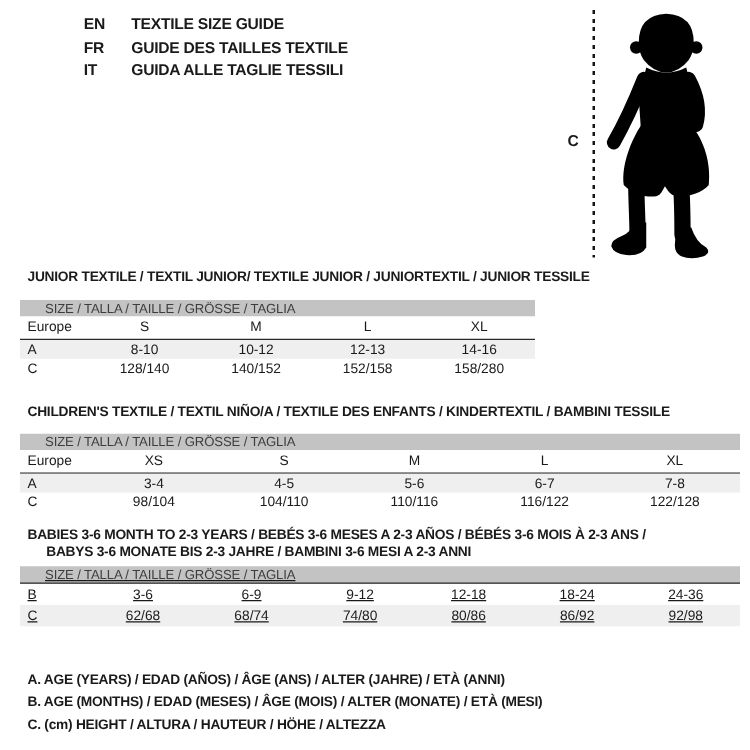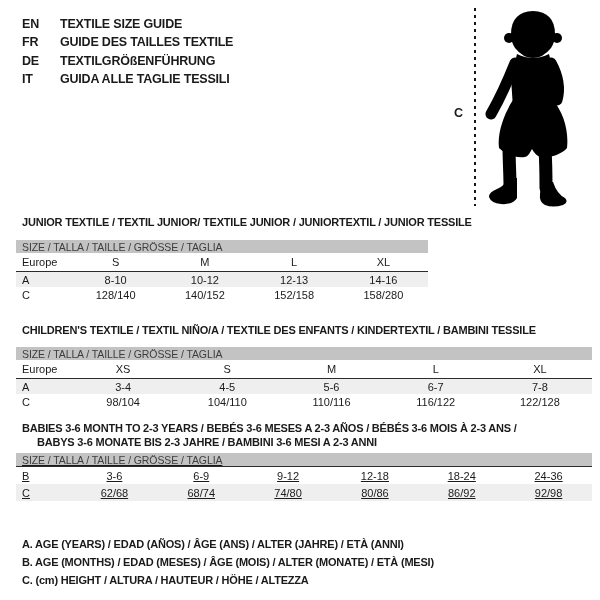--- a/index.html
+++ b/index.html
@@ -3,39 +3,39 @@
 <meta charset="utf-8">
 <style>
   html,body{margin:0;padding:0;}
   body{
     width:600px;height:600px;position:relative;background:#ffffff;
     font-family:"Liberation Sans","DejaVu Sans",sans-serif;
     color:#1a1a1a;-webkit-font-smoothing:antialiased;
   }
   
   .lang-block{position:absolute;left:22px;top:12px;}
-  .lang-row{display:flex;height:18.6px;align-items:flex-end;}
+  .lang-row{display:flex;height:18.6px;align-items:flex-start;margin-left:45px;}
   .lang-code{width:38px;font-weight:bold;font-size:12.5px;letter-spacing:-0.2px;}
   .lang-label{font-weight:bold;font-size:12.5px;letter-spacing:-0.2px;}
   
   .measure-line{
     position:absolute;left:474px;top:8px;width:2.4px;height:198px;
     background:repeating-linear-gradient(to bottom,#151515 0 3.2px,transparent 3.2px 7px);
   }
   .measure-label{position:absolute;left:454px;top:106px;font-weight:bold;font-size:12.5px;}
   .baby-figure{position:absolute;left:483px;top:8px;width:112px;height:200px;}
   
   .size-table{position:absolute;}
   .table-title{
     position:absolute;left:6px;font-weight:bold;font-size:11px;letter-spacing:-0.2px;
     white-space:nowrap;line-height:13.5px;
   }
   .size-bar{
     background:#c3c3c3;color:#3d3d3d;font-size:10.5px;letter-spacing:-0.1px;
-    display:flex;align-items:center;padding-left:6px;
+    display:flex;align-items:center;padding-left:20px;
   }
   .trow{display:grid;align-items:center;font-size:11px;}
   .trow .cell{text-align:center;}
   .trow .cell.first{text-align:left;padding-left:6px;}
   .trow.head{border-bottom:1.6px solid #2b2b2b;}
   .trow.shade{background:#efefef;}
   .cols-5{grid-template-columns:55px repeat(4,1fr);}
   .cols-6{grid-template-columns:55px repeat(5,1fr);}
   .cols-7{grid-template-columns:55px repeat(6,1fr);}
   
@@ -46,24 +46,20 @@
 <body>
 
 <div class="lang-block">
   <div class="lang-row">
     <span class="lang-code">EN</span>
     <span class="lang-label">TEXTILE SIZE GUIDE</span>
   </div>
   <div class="lang-row">
     <span class="lang-code">FR</span>
     <span class="lang-label">GUIDE DES TAILLES TEXTILE</span>
-  </div>
-  <div class="lang-row">
-    <span class="lang-code">DE</span>
-    <span class="lang-label">TEXTILGRÖßENFÜHRUNG</span>
   </div>
   <div class="lang-row">
     <span class="lang-code">IT</span>
     <span class="lang-label">GUIDA ALLE TAGLIE TESSILI</span>
   </div>
 </div>
 
 <div class="measure-line"></div>
 <div class="measure-label">C</div>
 <svg class="baby-figure" viewBox="0 0 112 200" xmlns="http://www.w3.org/2000/svg" aria-hidden="true">

